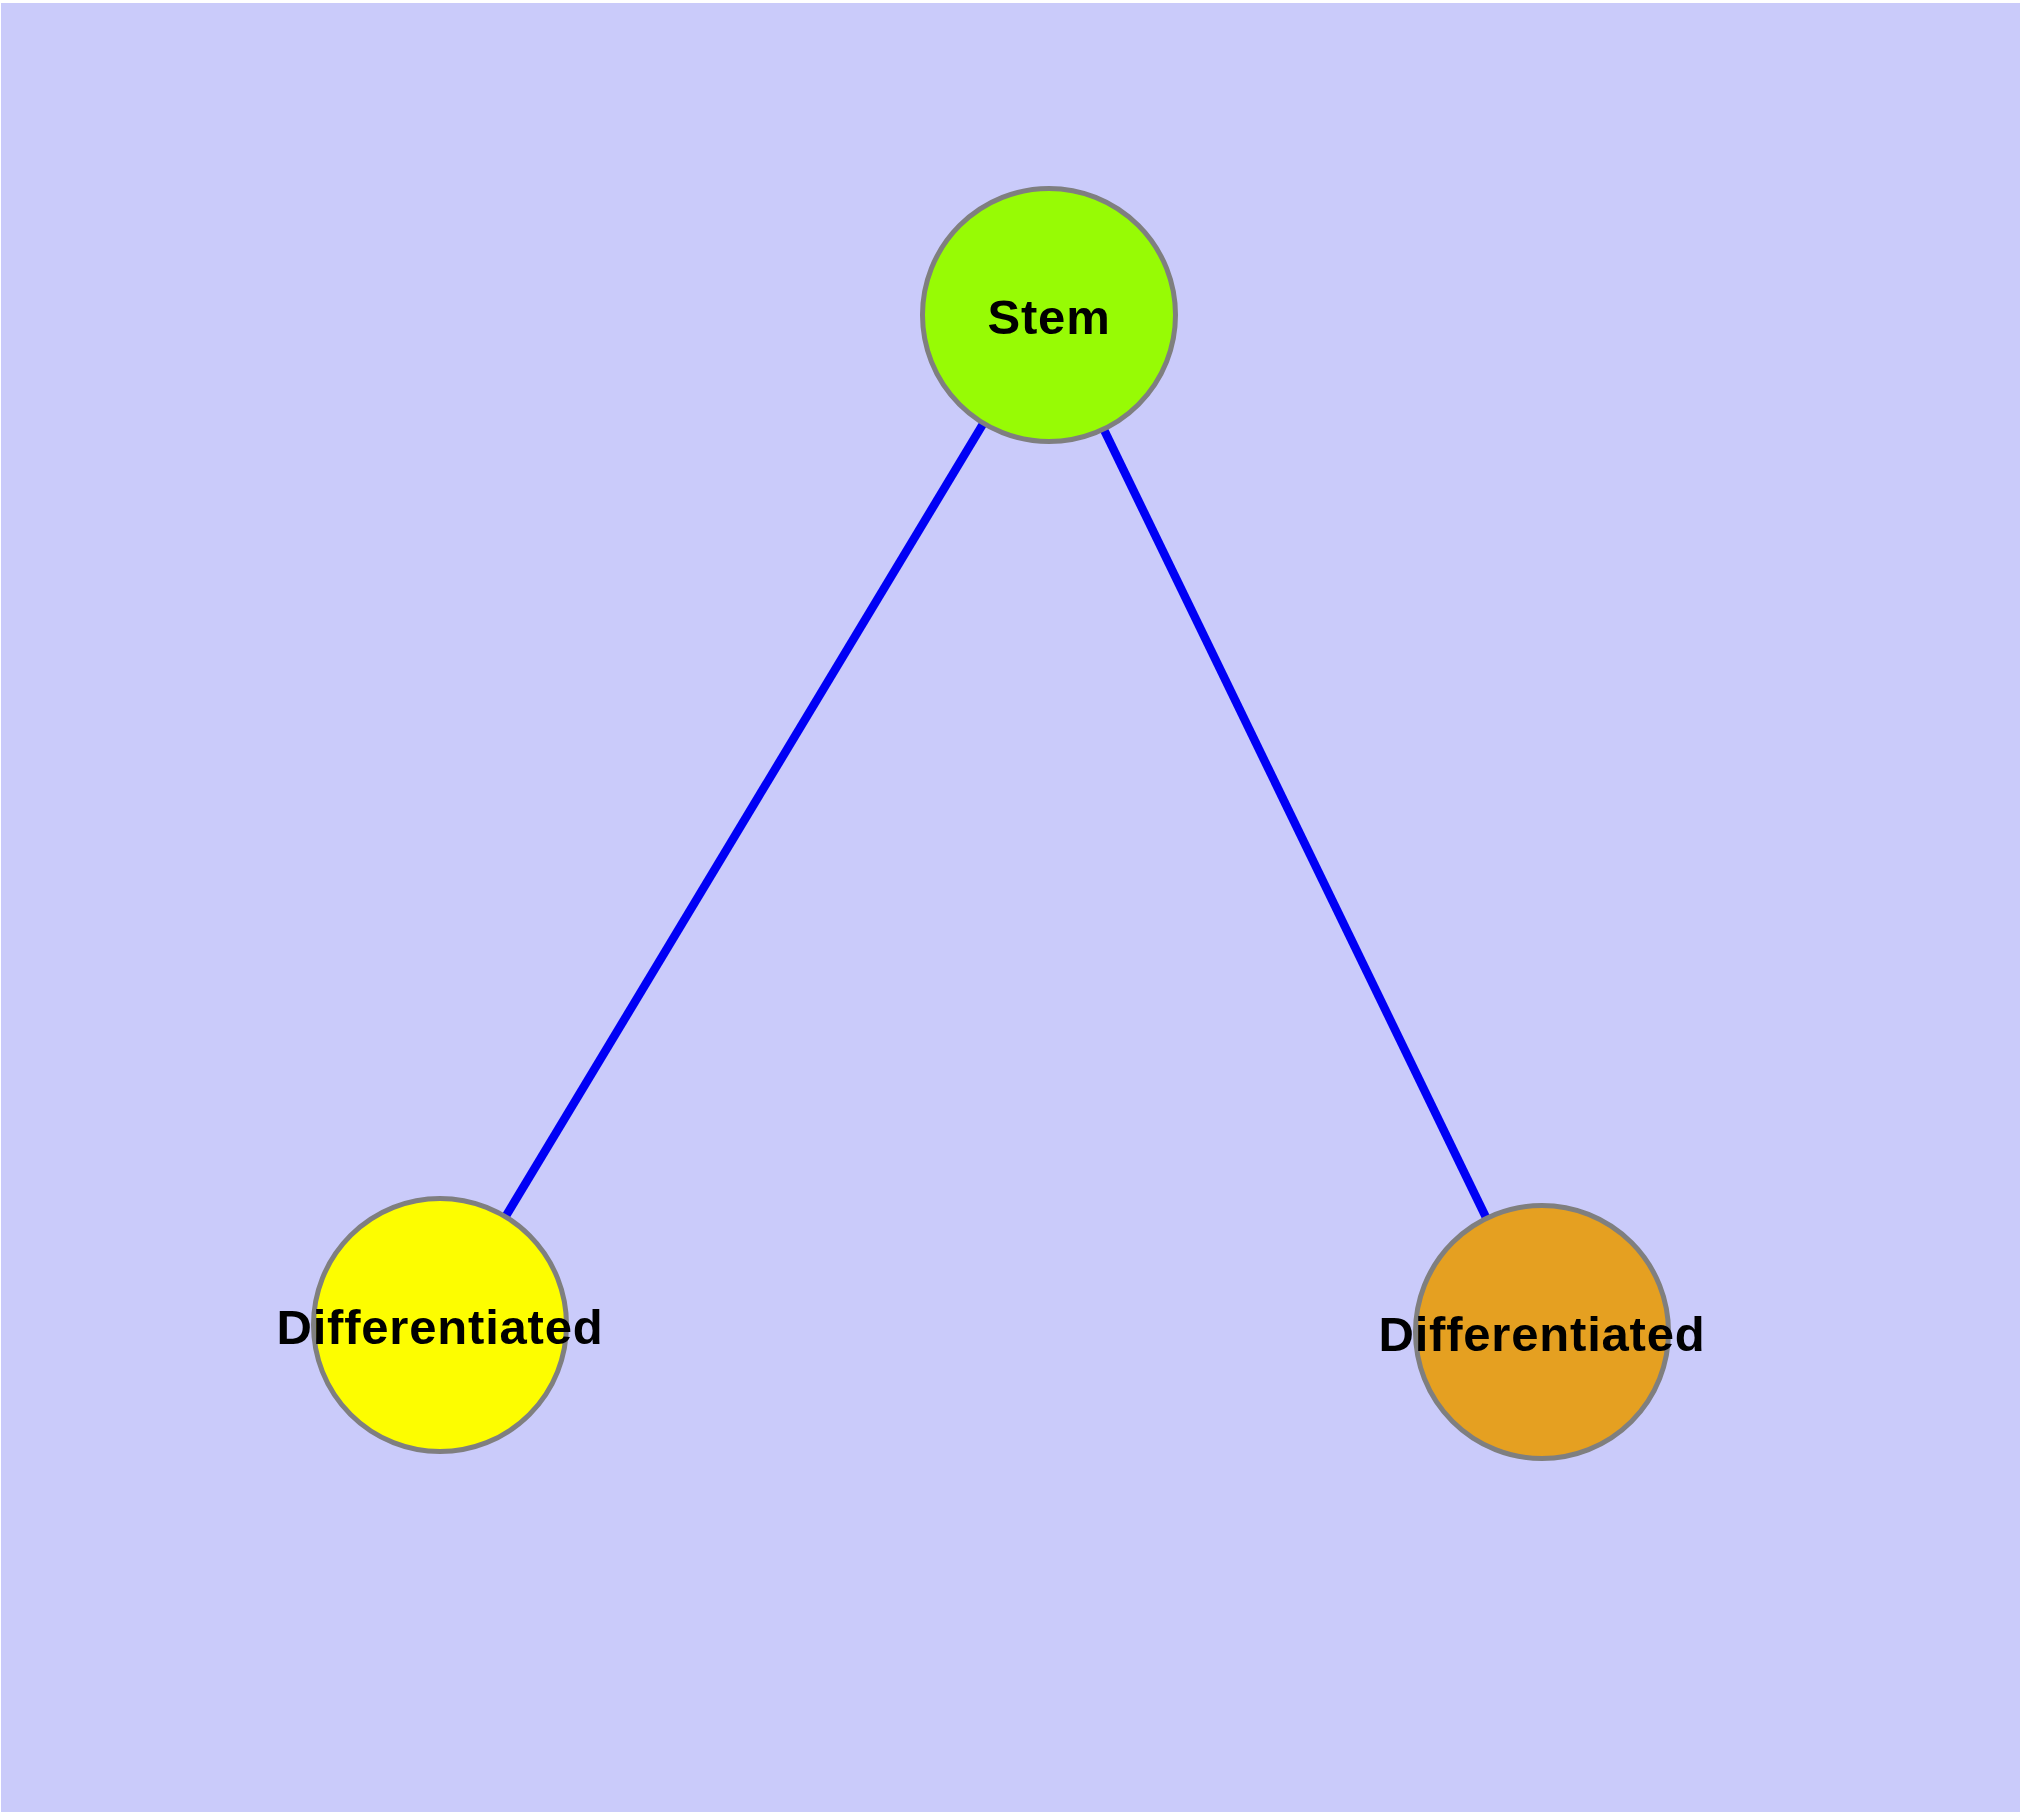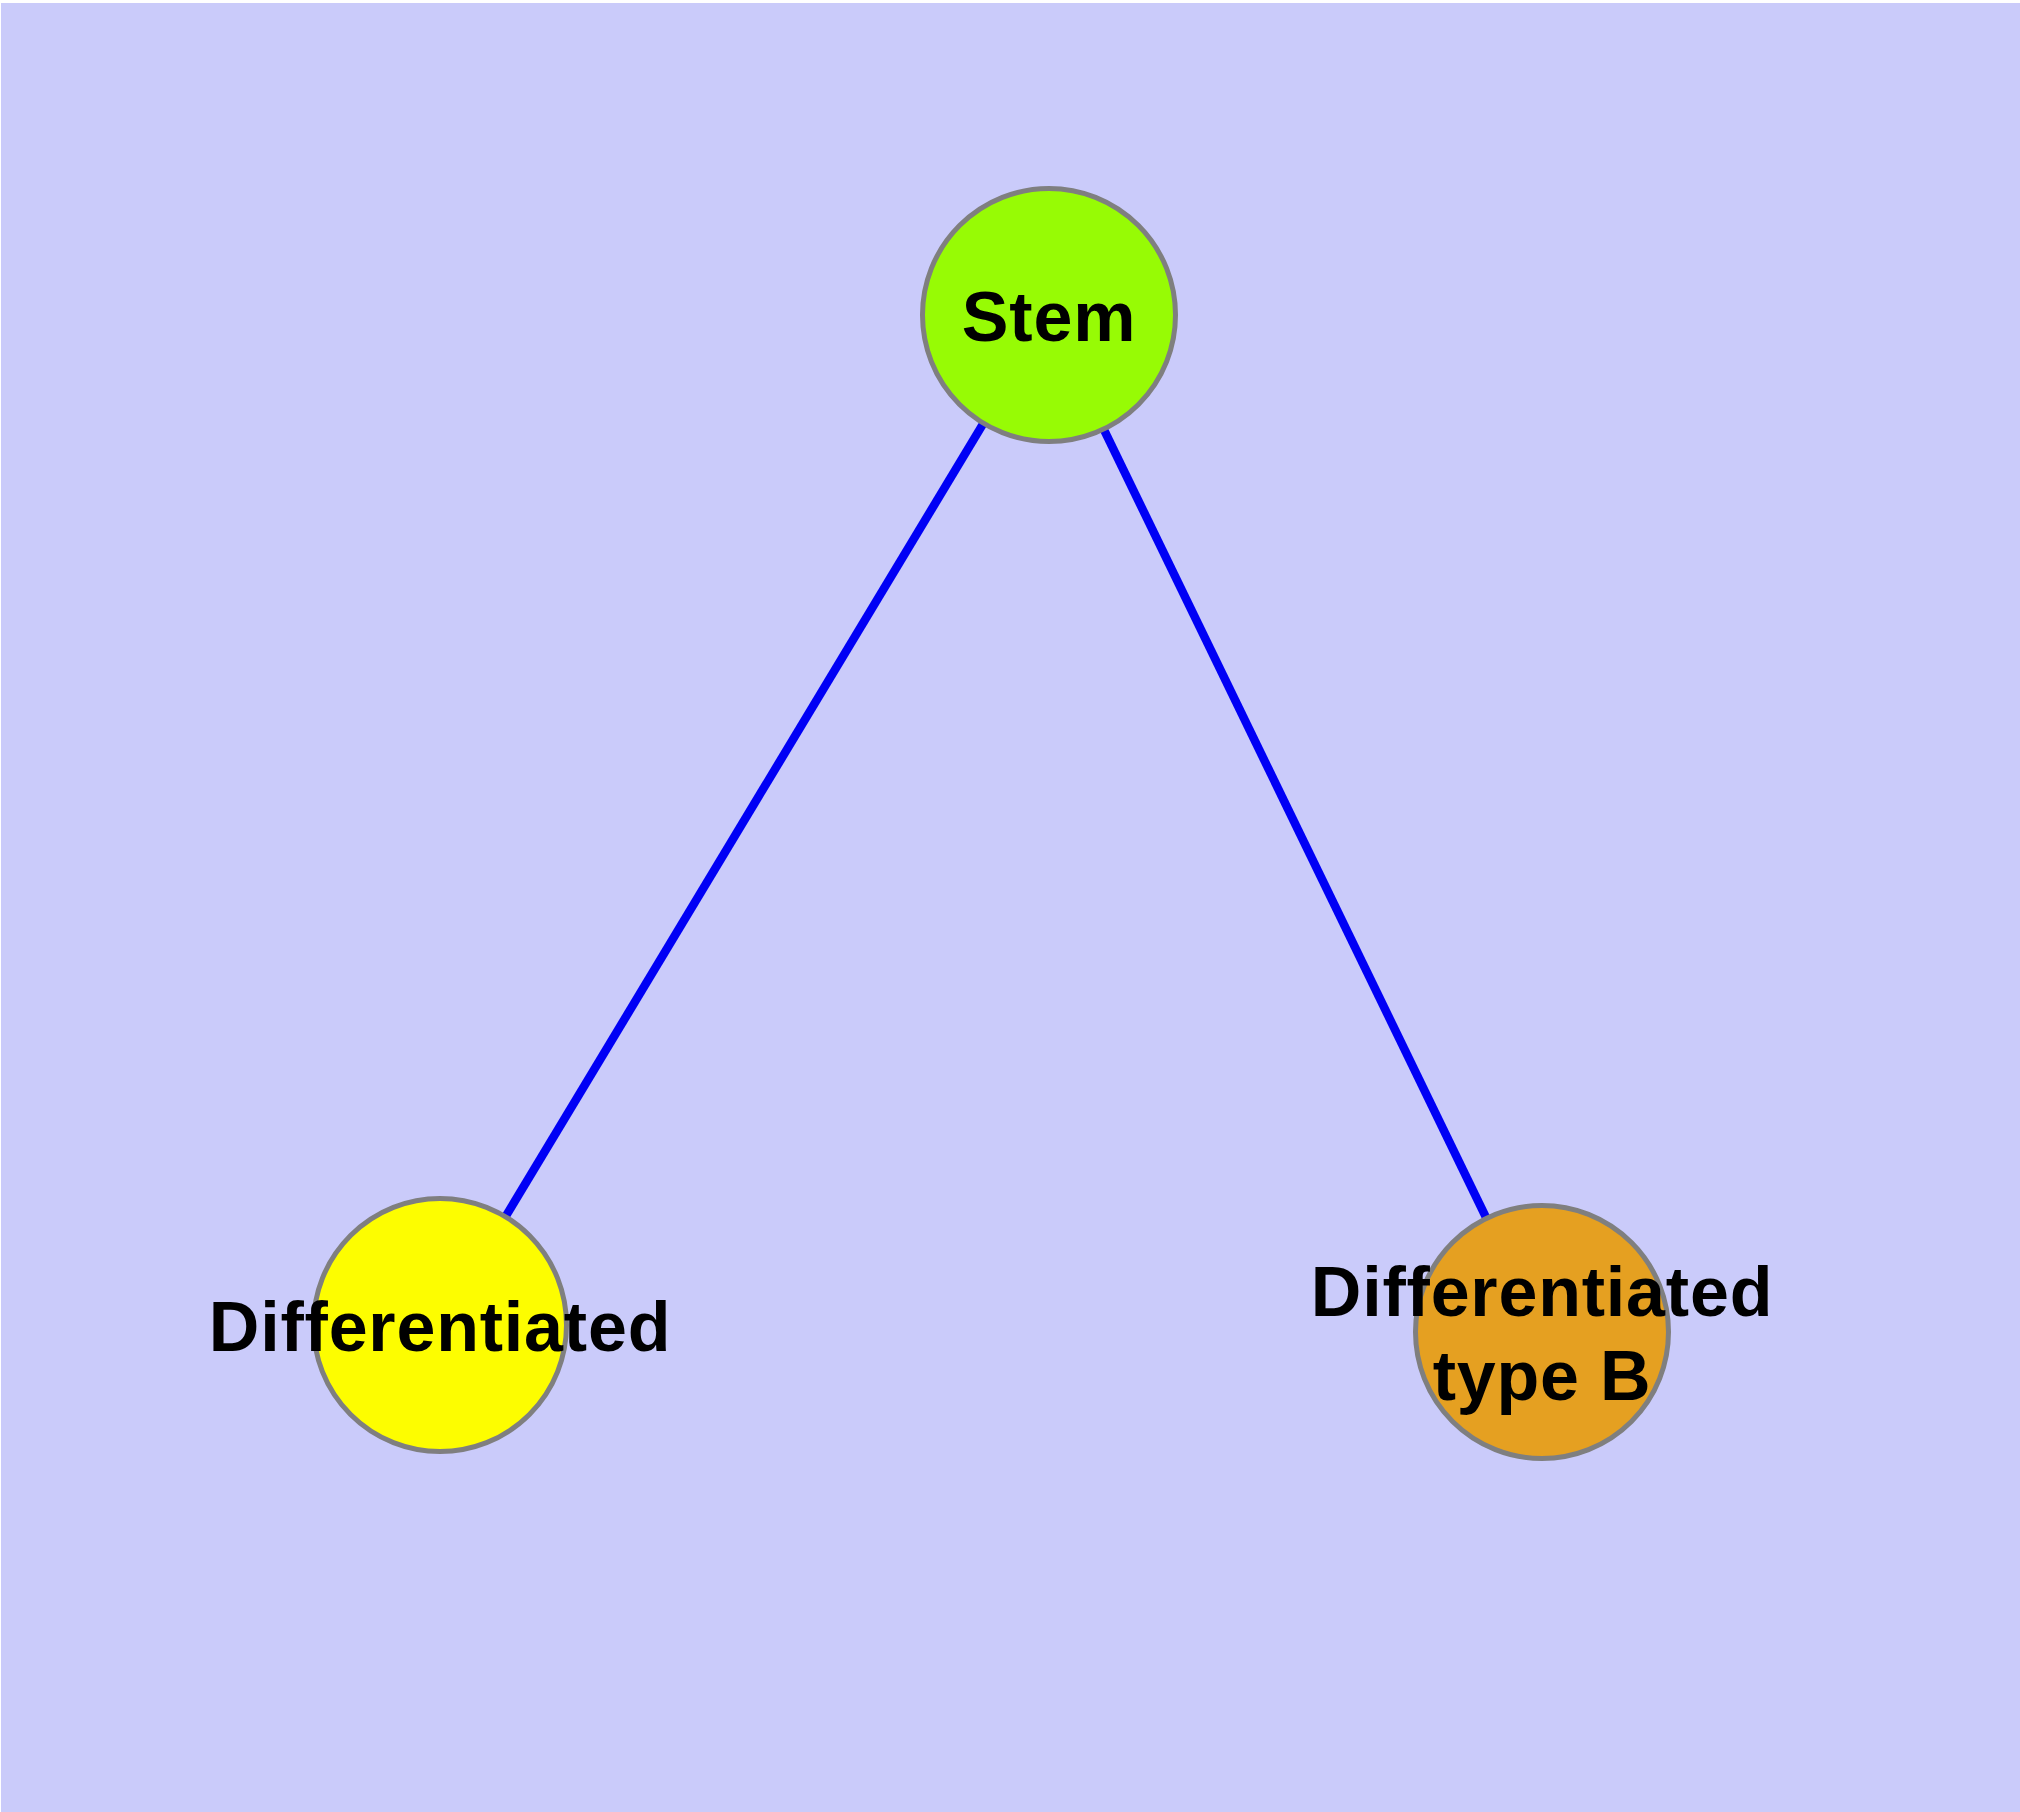--- a/index.html
+++ b/index.html
@@ -41,21 +41,21 @@
   
   .node-stem   { left: 919px; top: 183px;  }
   .node-type-a { left: 310px;  top: 1193px; }
   .node-type-b { left: 1412px; top: 1200px; }
   .node-label {
     position: absolute;
     transform: translate(-50%, -50%);
     z-index: 3;
     text-align: center;
     font-weight: 700;
-    font-size: 70px;
+    font-size: 49px;
     line-height: 1.2;
     letter-spacing: 0.8px;
     white-space: nowrap;
   }
   .label-stem   { left: 1048px; top: 314px;  }
   .label-type-a { left: 439px;  top: 1324px; }
   .label-type-b { left: 1541px; top: 1331px; }
 </style>
 </head>
 <body>
@@ -76,17 +76,16 @@
   <div class="node-label label-stem" style="color: rgb(0, 0, 0);">
     <div>Stem</div>
   </div>
 
   <div class="node-label label-type-a" style="color: rgb(0, 0, 0);">
     <div>Differentiated</div>
   </div>
 
   <div class="node-label label-type-b" style="color: rgb(0, 0, 0);">
     <div>Differentiated</div>
-    <div>type B</div>
   </div>
 
 </div>
 
 
 </body></html>

